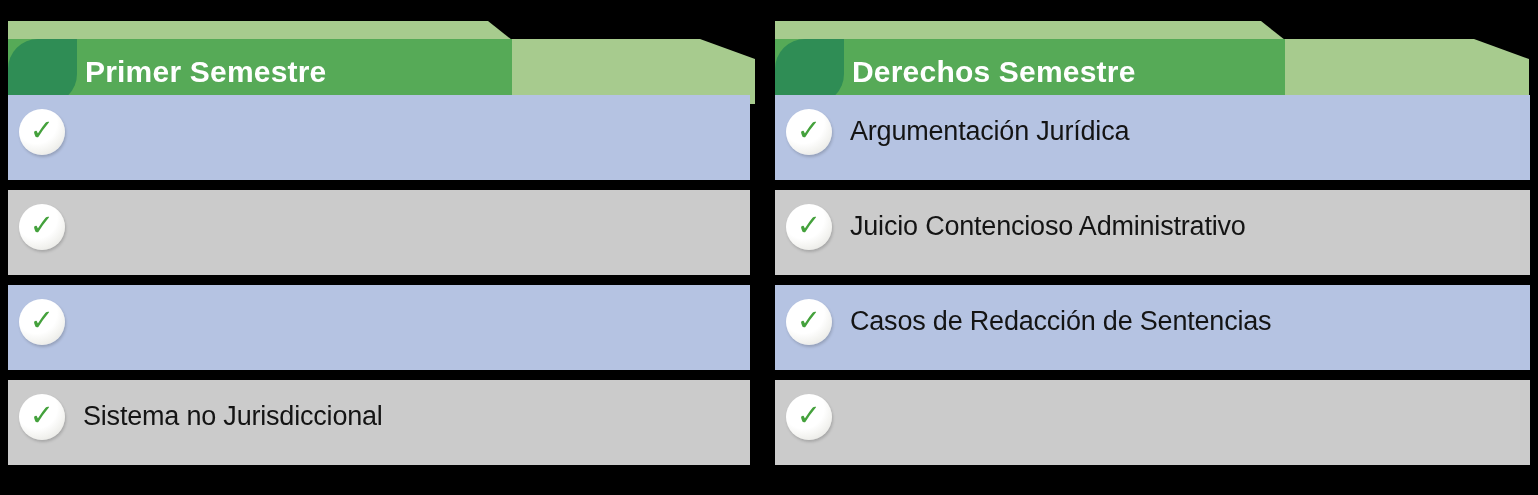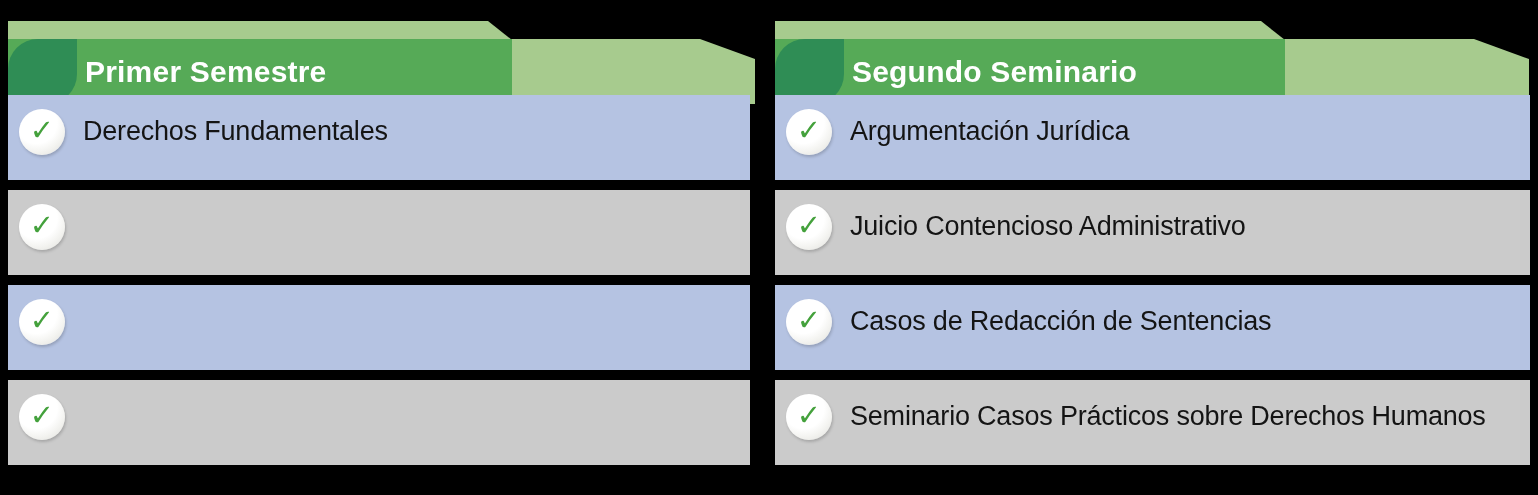--- a/index.html
+++ b/index.html
@@ -108,47 +108,47 @@
       <div class="bar">
         <div class="leaf"></div>
         <h2 class="title">Primer Semestre</h2>
       </div>
     </header>
     <ul class="rows">
       <li class="row">
         <span class="check-circle">
             <span class="check">✓</span>
           </span>
-        <span class="label">Derechos Fundamentales</span>
       </li>
       <li class="row">
         <span class="check-circle">
             <span class="check">✓</span>
           </span>
       </li>
       <li class="row">
         <span class="check-circle">
             <span class="check">✓</span>
           </span>
       </li>
       <li class="row">
         <span class="check-circle">
             <span class="check">✓</span>
           </span>
+        <span class="label">Sistema no Jurisdiccional</span>
       </li>
     </ul>
   </section>
 
   <section class="column col-right">
     <header class="hdr">
       <div class="strip"></div>
       <div class="tab"></div>
       <div class="bar">
         <div class="leaf"></div>
-        <h2 class="title">Segundo Seminario</h2>
+        <h2 class="title">Derechos Semestre</h2>
       </div>
     </header>
     <ul class="rows">
       <li class="row">
         <span class="check-circle">
             <span class="check">✓</span>
           </span>
         <span class="label">Argumentación Jurídica</span>
       </li>
       <li class="row">
@@ -160,18 +160,17 @@
       <li class="row">
         <span class="check-circle">
             <span class="check">✓</span>
           </span>
         <span class="label">Casos de Redacción de Sentencias</span>
       </li>
       <li class="row">
         <span class="check-circle">
             <span class="check">✓</span>
           </span>
-        <span class="label">Seminario Casos Prácticos sobre Derechos Humanos</span>
       </li>
     </ul>
   </section>
 
 </div>
 
 </body></html>

